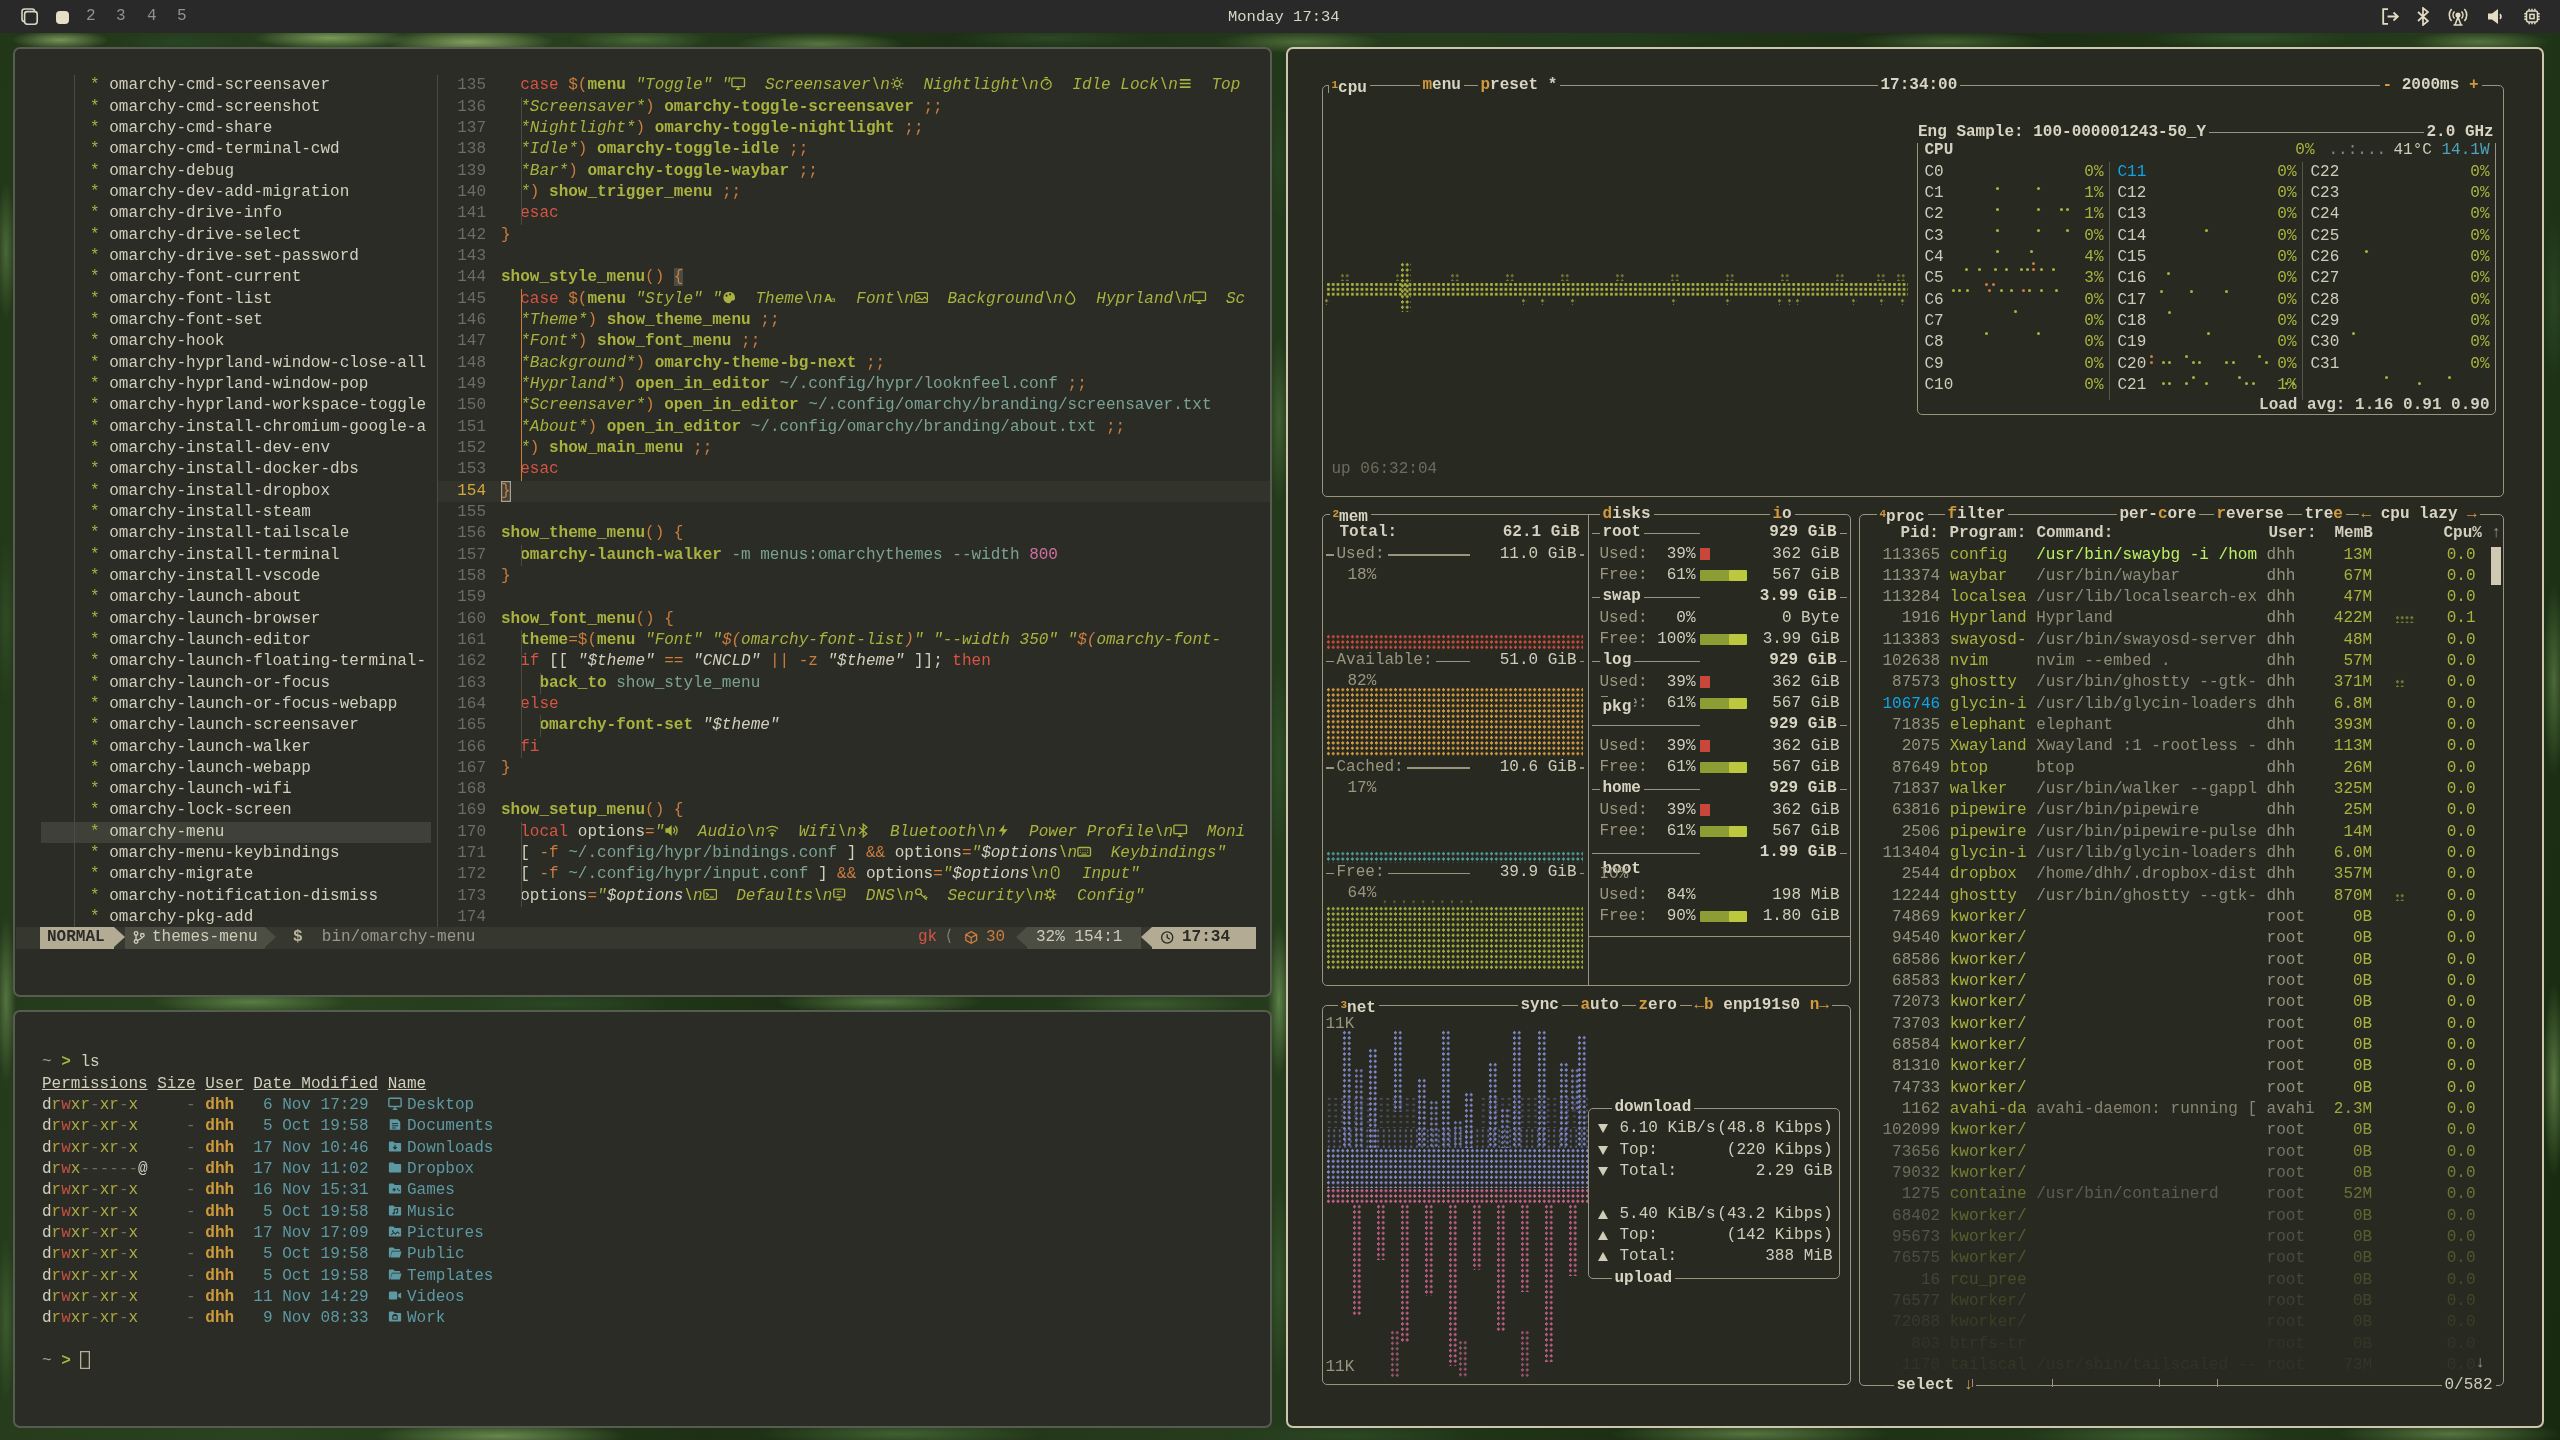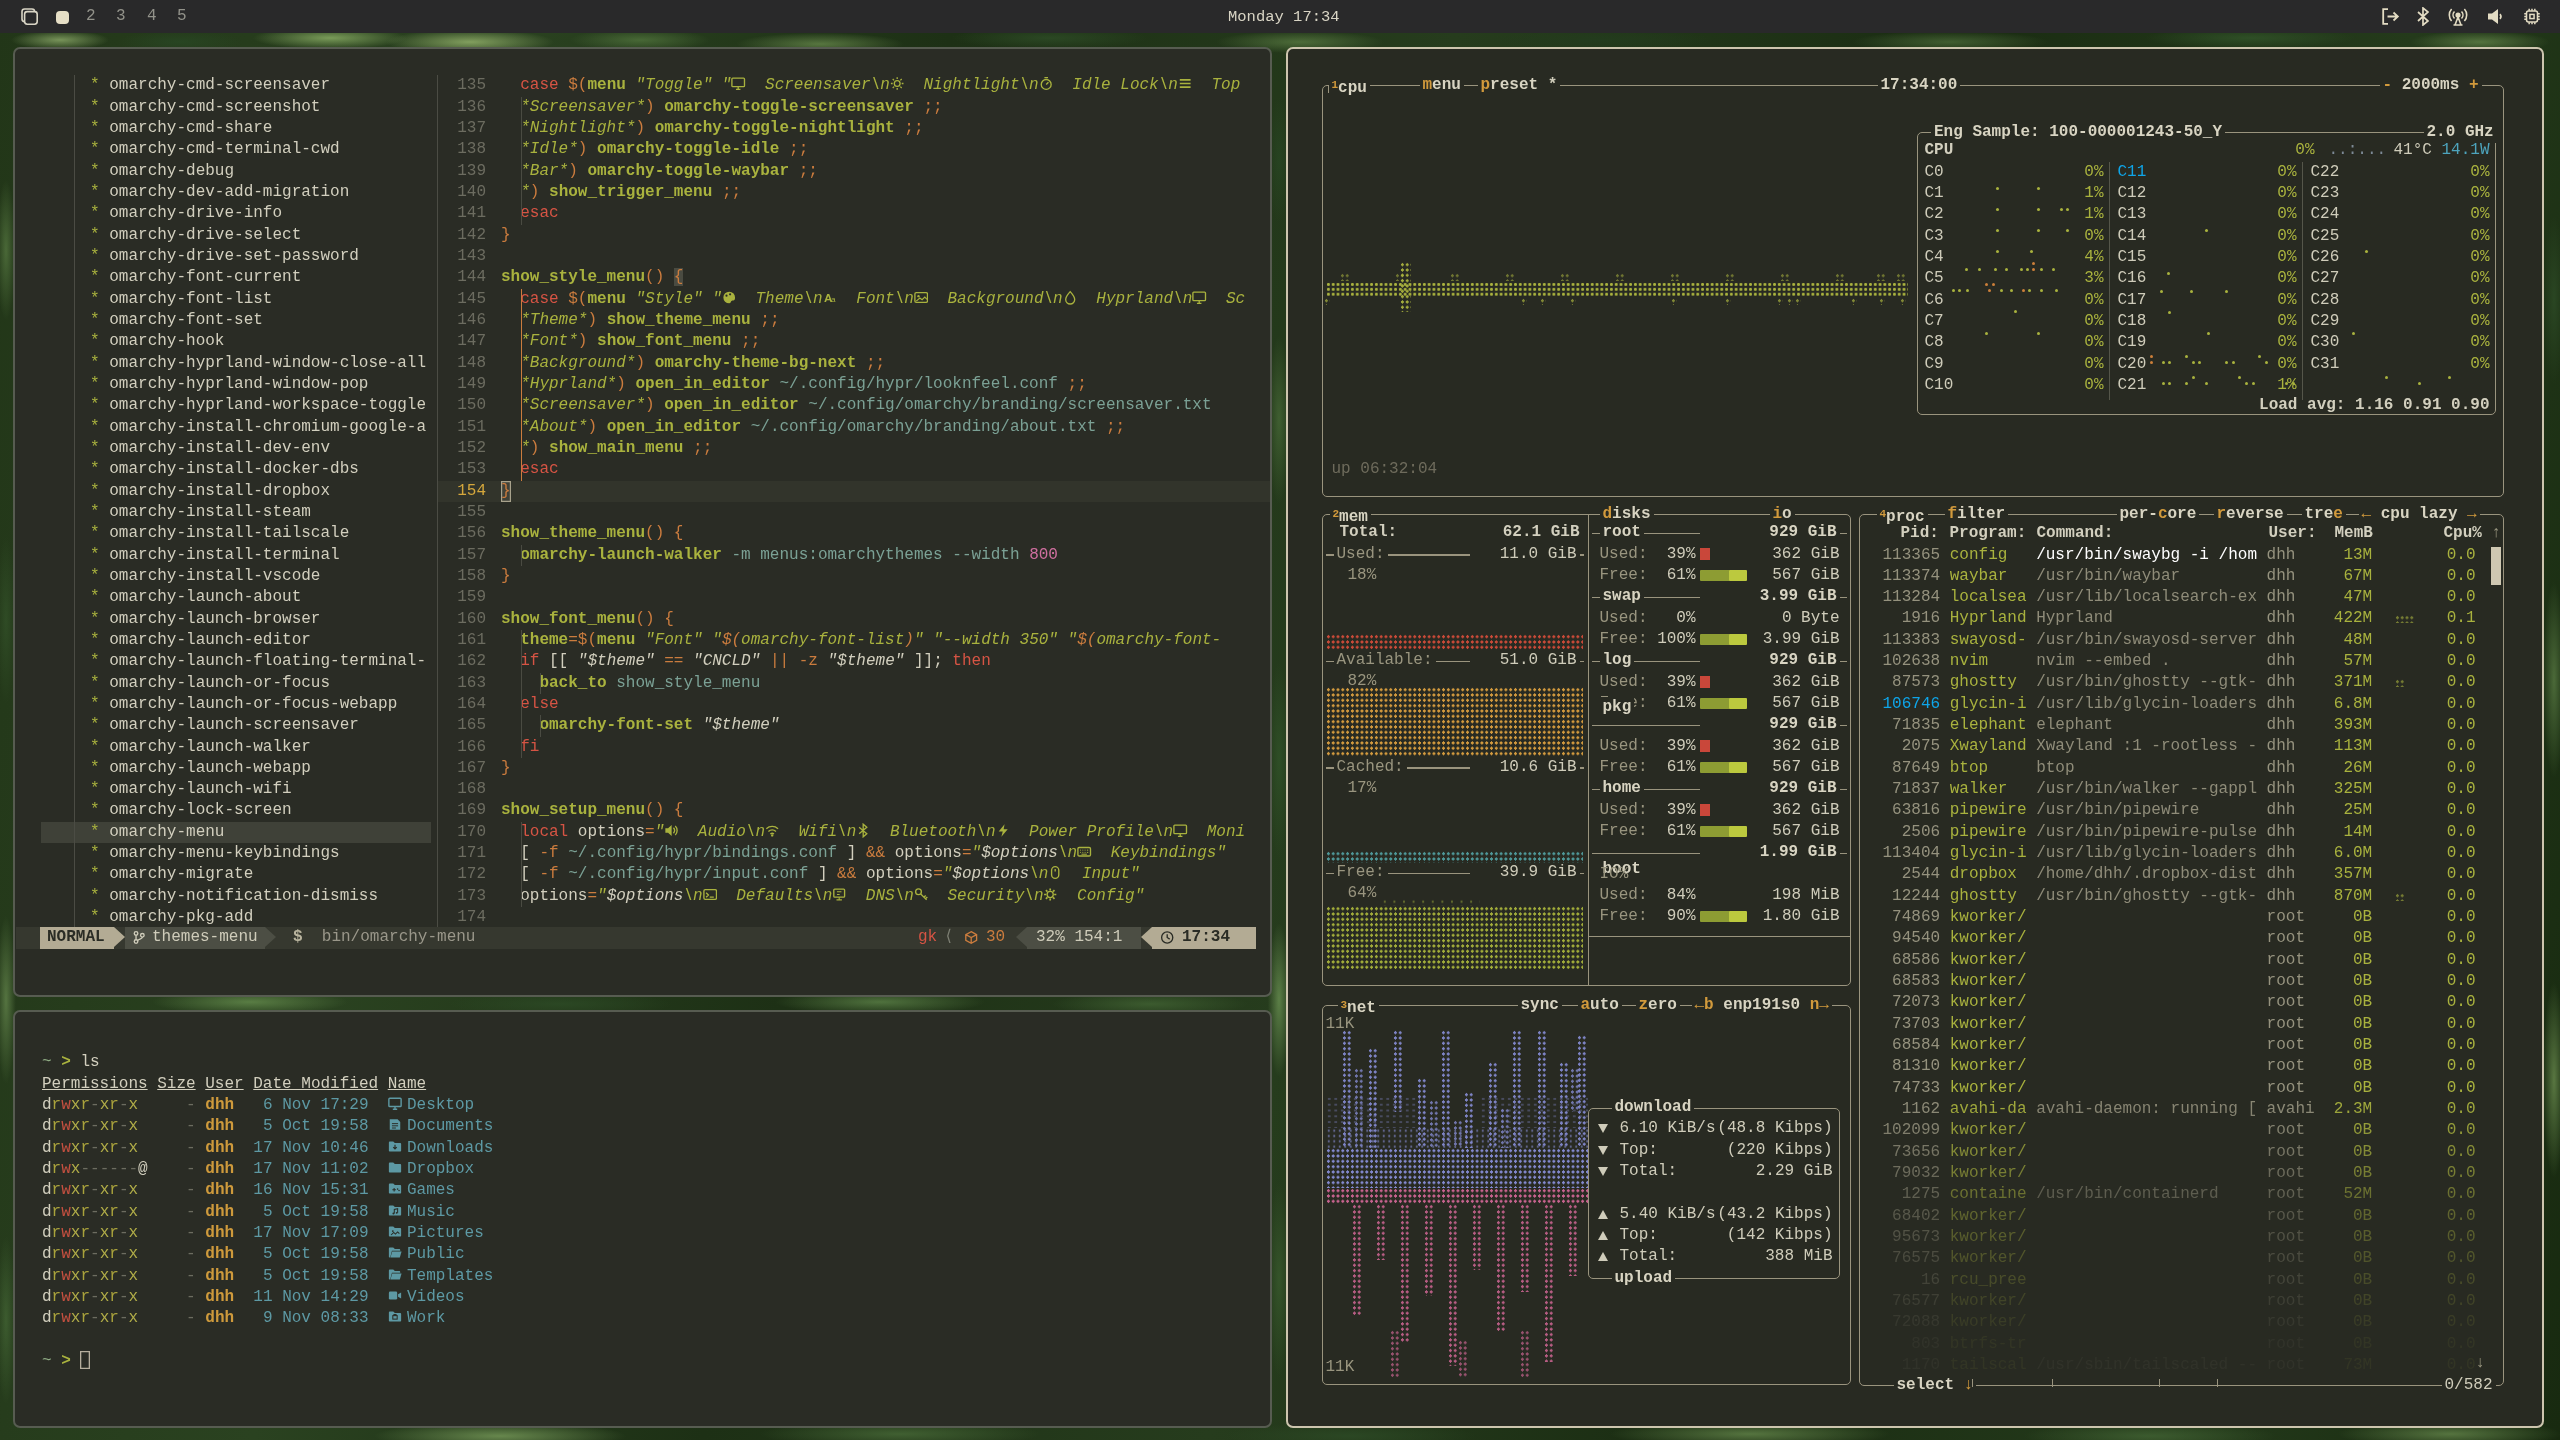--- a/index.html
+++ b/index.html
@@ -410,21 +410,21 @@
     <div class="dots" style="left:382.5px;top:248.5px;width:6.0px;height:7.0px;--dc:#a9b23e;opacity:0.7;background-size:4.8px 5.333px"></div>
     <div class="dots" style="left:436.5px;top:248.5px;width:6.0px;height:7.0px;--dc:#a9b23e;opacity:0.7;background-size:4.8px 5.333px"></div>
     <div class="dots" style="left:488.5px;top:248.5px;width:6.0px;height:7.0px;--dc:#a9b23e;opacity:0.7;background-size:4.8px 5.333px"></div>
     <div class="dots" style="left:498.5px;top:248.5px;width:6.0px;height:7.0px;--dc:#a9b23e;opacity:0.7;background-size:4.8px 5.333px"></div>
     <div class="dots" style="left:506.5px;top:248.5px;width:6.0px;height:7.0px;--dc:#a9b23e;opacity:0.7;background-size:4.8px 5.333px"></div>
     <div class="dots" style="left:562.5px;top:248.5px;width:6.0px;height:7.0px;--dc:#a9b23e;opacity:0.7;background-size:4.8px 5.333px"></div>
     <div class="dots" style="left:590.5px;top:248.5px;width:6.0px;height:7.0px;--dc:#a9b23e;opacity:0.7;background-size:4.8px 5.333px"></div>
     <div class="dots" style="left:611.5px;top:248.5px;width:6.0px;height:7.0px;--dc:#a9b23e;opacity:0.7;background-size:4.8px 5.333px"></div>
     <pre style="left:43.5px;top:409.8px"><i style="color:#6e6b5c">up 06:32:04</i></pre>
     <div class="bx" style="left:628.5px;top:82.5px;width:579.0px;height:283.0px"></div>
-    <div class="bt" style="left:643px;top:72.8px;font-weight:normal"><b>Eng Sample: 100-000001243-50_Y</b></div>
+    <div class="bt" style="left:627px;top:72.8px;font-weight:normal"><b>Eng Sample: 100-000001243-50_Y</b></div>
     <div class="bt" style="left:1135.5px;top:72.8px;font-weight:bold"><b>2.0 GHz</b></div>
     <pre style="left:636.5px;top:91.1px"><b>CPU</b></pre>
     <pre style="left:988.1px;top:91.1px;width:38.4px;text-align:right"><i class="o">0%</i></pre>
     <pre style="left:1040.5px;top:91.1px"><i style="color:#7d8a96">..:...</i></pre>
     <pre style="left:1105.5px;top:91.1px"><i style="color:#cfccba">41°C</i> <i style="color:#4da4bd">14.1W</i></pre>
     <pre style="left:636.5px;top:112.5px"><i style="color:#cfccba">C0</i></pre>
     <pre style="left:777.1px;top:112.5px;width:38.4px;text-align:right"><i class="o">0%</i></pre>
     <pre style="left:636.5px;top:133.9px"><i style="color:#cfccba">C1</i></pre>
     <pre style="left:777.1px;top:133.9px;width:38.4px;text-align:right"><i class="o">1%</i></pre>
     <pre style="left:636.5px;top:155.2px"><i style="color:#cfccba">C2</i></pre>
@@ -720,21 +720,21 @@
     <div class="bt" style="left:1070.5px;top:454.8px;font-weight:bold"><i class="ko">← </i><b>cpu lazy</b><i class="ko"> →</i></div>
     <pre style="left:612.5px;top:473.8px"><b>Pid:</b></pre>
     <pre style="left:661.5px;top:473.8px"><b>Program:</b></pre>
     <pre style="left:748.5px;top:473.8px"><b>Command:</b></pre>
     <pre style="left:980.5px;top:473.8px"><b>User:</b></pre>
     <pre style="left:1046.5px;top:473.8px"><b>MemB</b></pre>
     <pre style="left:1155.5px;top:473.8px"><b>Cpu%</b> <i style="color:#99957f">↑</i></pre>
     <div class="dots" style="left:1106.5px;top:566.2px;width:20.0px;height:8.0px;--dc:#a9b23e;opacity:0.6;background-size:4.8px 5.333px"></div>
     <div class="dots" style="left:1106.5px;top:630.2px;width:10.0px;height:8.0px;--dc:#a9b23e;opacity:0.6;background-size:4.8px 5.333px"></div>
     <div class="dots" style="left:1106.5px;top:843.5px;width:10.0px;height:8.0px;--dc:#a9b23e;opacity:0.6;background-size:4.8px 5.333px"></div>
-    <pre style="left:594.5px;top:495.5px"><i style="color:#95927e">113365</i> <i class="o">config  </i> <i style="color:#ffffff">/usr/bin/swaybg -i /hom</i> <i style="color:#95927e">dhh  </i><i class="o">   13M</i>
+    <pre style="left:594.5px;top:495.5px"><i style="color:#95927e">113365</i> <i class="o">config  </i> <i style="color:#bef264">/usr/bin/swaybg -i /hom</i> <i style="color:#95927e">dhh  </i><i class="o">   13M</i>
 <i style="color:#95927e">113374</i> <i class="o">waybar  </i> <i style="color:#8f8c79">/usr/bin/waybar        </i> <i style="color:#95927e">dhh  </i><i class="o">   67M</i>
 <i style="color:#95927e">113284</i> <i class="o">localsea</i> <i style="color:#8f8c79">/usr/lib/localsearch-ex</i> <i style="color:#95927e">dhh  </i><i class="o">   47M</i>
 <i style="color:#95927e">  1916</i> <i class="o">Hyprland</i> <i style="color:#8f8c79">Hyprland               </i> <i style="color:#95927e">dhh  </i><i class="o">  422M</i>
 <i style="color:#95927e">113383</i> <i class="o">swayosd-</i> <i style="color:#8f8c79">/usr/bin/swayosd-server</i> <i style="color:#95927e">dhh  </i><i class="o">   48M</i>
 <i style="color:#95927e">102638</i> <i class="o">nvim    </i> <i style="color:#8f8c79">nvim --embed .         </i> <i style="color:#95927e">dhh  </i><i class="o">   57M</i>
 <i style="color:#95927e"> 87573</i> <i class="o">ghostty </i> <i style="color:#8f8c79">/usr/bin/ghostty --gtk-</i> <i style="color:#95927e">dhh  </i><i class="o">  371M</i>
 <i style="color:#0ea5e9">106746</i> <i class="o">glycin-i</i> <i style="color:#8f8c79">/usr/lib/glycin-loaders</i> <i style="color:#95927e">dhh  </i><i class="o">  6.8M</i>
 <i style="color:#95927e"> 71835</i> <i class="o">elephant</i> <i style="color:#8f8c79">elephant               </i> <i style="color:#95927e">dhh  </i><i class="o">  393M</i>
 <i style="color:#95927e">  2075</i> <i class="o">Xwayland</i> <i style="color:#8f8c79">Xwayland :1 -rootless -</i> <i style="color:#95927e">dhh  </i><i class="o">  113M</i>
 <i style="color:#95927e"> 87649</i> <i class="o">btop    </i> <i style="color:#8f8c79">btop                   </i> <i style="color:#95927e">dhh  </i><i class="o">   26M</i>

